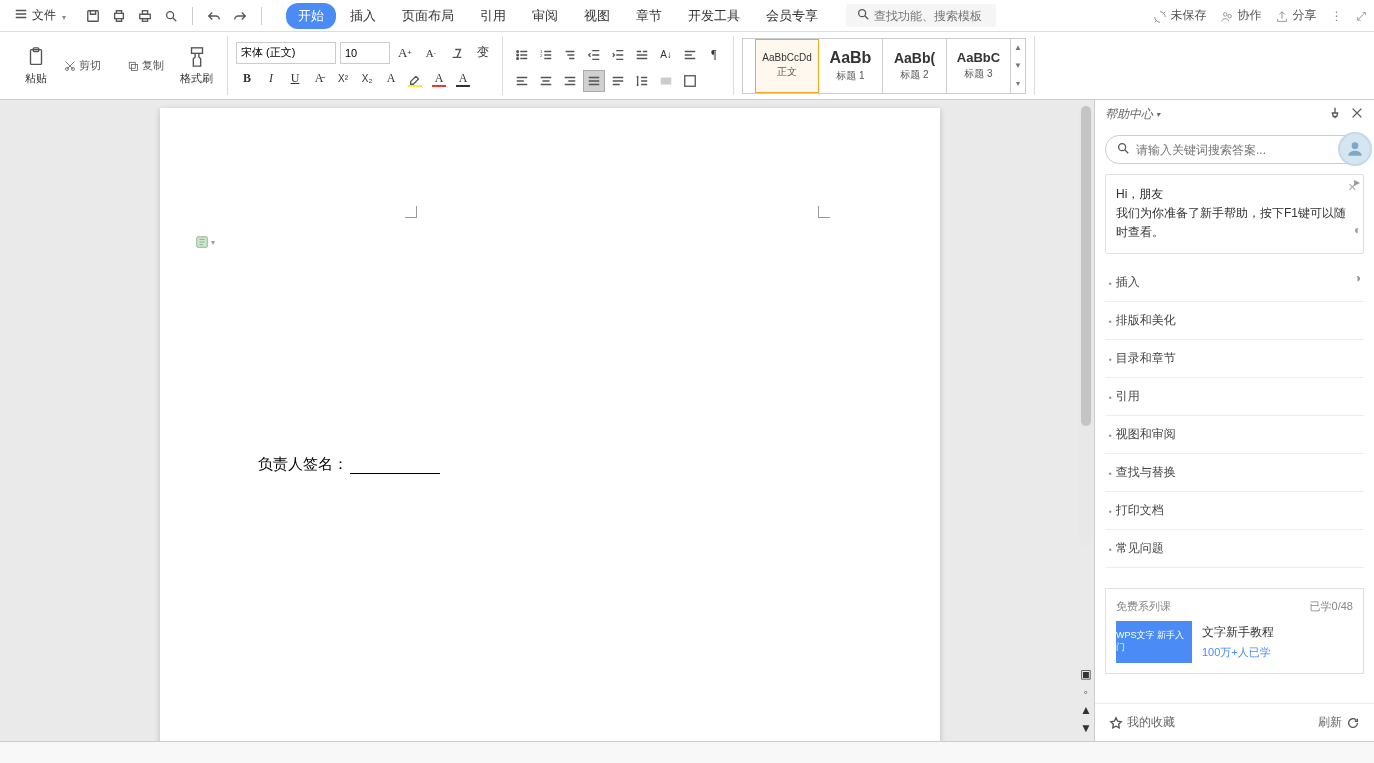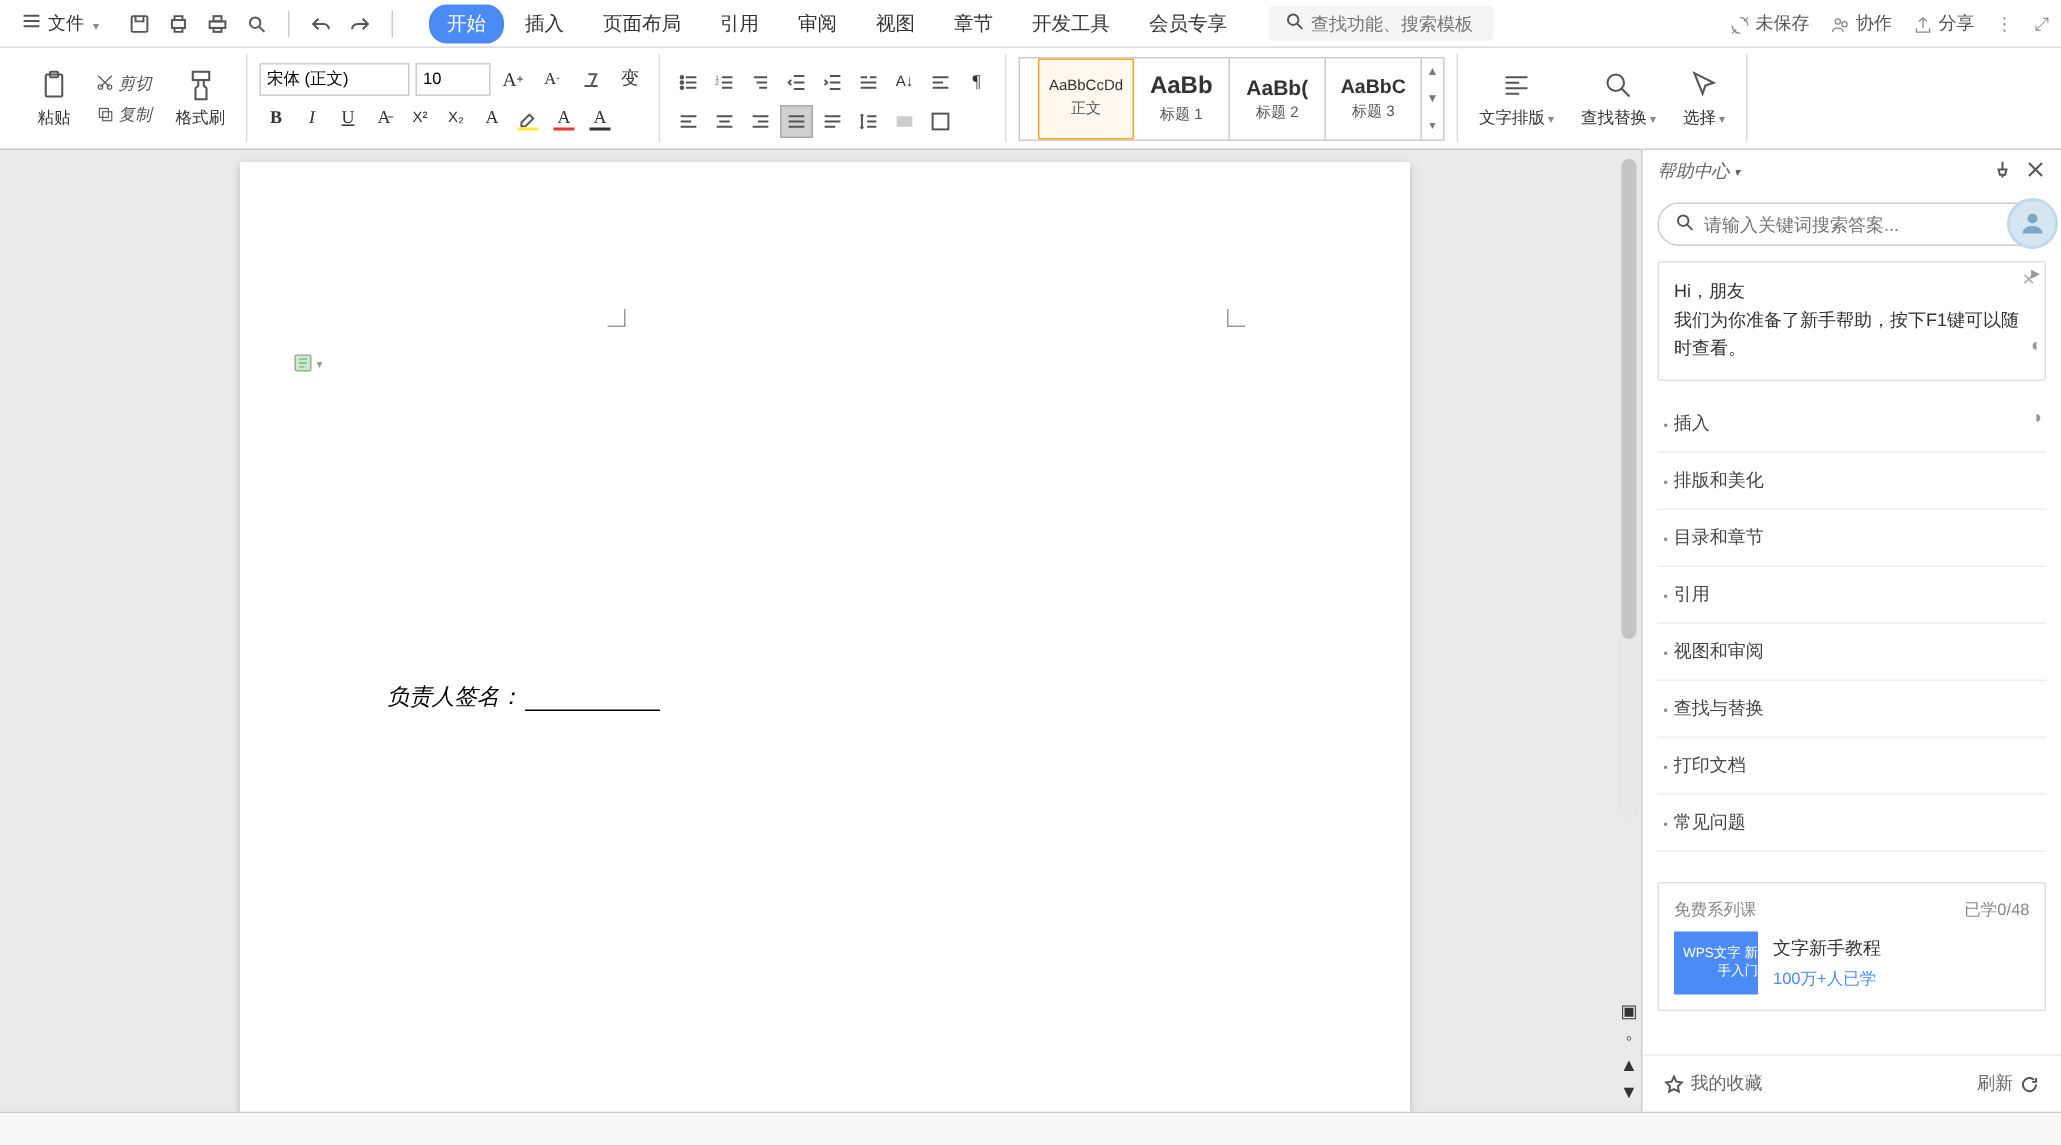--- a/index.html
+++ b/index.html
@@ -52,21 +52,21 @@
 
 
 .main { display: flex; height: calc(763px - 32px - 68px - 22px); }
 .doc-viewport { flex: 1; position: relative; overflow: hidden; background: #eaeaea; }
 .paper { position: absolute; left: 160px; top: 8px; width: 780px; height: 1000px; background: #fff; box-shadow: 0 2px 6px rgba(0,0,0,0.2); }
 .margin-mark { position: absolute; border: 1px solid #999; }
 .mm-tl { left: 245px; top: 98px; width: 12px; height: 12px; border-right: none; border-bottom: none; transform: rotate(180deg); }
 .mm-tr { right: 110px; top: 98px; width: 12px; height: 12px; border-left: none; border-bottom: none; transform: rotate(180deg); }
 .outline-icon { position: absolute; left: 195px; top: 135px; display: flex; align-items: center; gap: 2px; color: #8a8; cursor: pointer; }
 .outline-icon svg { width: 14px; height: 14px; stroke: #8a8; fill: #cde8cd; }
-.doc-text { position: absolute; left: 258px; top: 355px; font-size: 15px; font-family: SimSun, serif; color: #000; font-style: italic; }
+.doc-text { position: absolute; left: 258px; top: 355px; font-size: 15px; font-family: SimSun, serif; color: #000; }
 .doc-text .uline { display: inline-block; border-bottom: 1px solid #000; width: 90px; height: 1em; vertical-align: bottom; margin-left: 2px; }
 .vscroll { position: absolute; right: 1px; top: 6px; width: 14px; height: 440px; background: #e8e8e8; border-radius: 7px; }
 .vscroll-thumb { position: absolute; top: 0; width: 10px; left: 2px; height: 320px; background: #c4c4c4; border-radius: 5px; }
 .vtools { position: absolute; right: 1px; bottom: 6px; display: flex; flex-direction: column; gap: 4px; }
 .vtool { width: 14px; height: 14px; display: flex; align-items: center; justify-content: center; cursor: pointer; }
 
 
 .help-panel { width: 280px; background: #fff; border-left: 1px solid #ccc; display: flex; flex-direction: column; }
 .hp-head { display: flex; align-items: center; padding: 6px 10px; font-size: 12px; color: #666; }
 .hp-head .title { flex: 1; display: flex; align-items: center; gap: 3px; font-style: italic; }
@@ -74,21 +74,21 @@
 .hp-search input { border: none; outline: none; flex: 1; font-size: 12px; }
 .hp-card { margin: 0 10px 10px; border: 1px solid #e0e0e0; border-radius: 2px; padding: 10px; position: relative; font-size: 12px; line-height: 1.6; }
 .hp-card .close { position: absolute; top: 4px; right: 6px; color: #aaa; cursor: pointer; font-size: 11px; }
 .hp-card .link { color: #4a8bf5; text-decoration: underline; cursor: pointer; }
 .hp-list { margin: 0 10px; }
 .hp-item { padding: 10px 4px; border-bottom: 1px solid #eee; font-size: 12px; color: #444; cursor: pointer; }
 .hp-item::before { content: "▪"; color: #888; margin-right: 4px; font-size: 8px; }
 .hp-course { margin: 20px 10px 10px; border: 1px solid #e0e0e0; padding: 10px; }
 .hp-course-head { display: flex; justify-content: space-between; font-size: 11px; color: #888; margin-bottom: 7px; }
 .hp-course-body { display: flex; gap: 10px; align-items: center; }
-.course-thumb { width: 56px; height: 42px; background: #4a8bf5; color: #fff; display: flex; align-items: center; justify-content: center; font-size: 9px; text-align: right; line-height: 1.3; }
+.course-thumb { width: 76px; height: 42px; background: #4a8bf5; color: #fff; display: flex; align-items: center; justify-content: center; font-size: 9px; text-align: left; line-height: 1.3; }
 .course-info div:first-child { font-size: 12px; color: #333; }
 .course-info div:last-child { font-size: 11px; color: #4a8bf5; margin-top: 4px; }
 .hp-foot { margin-top: auto; display: flex; justify-content: space-between; padding: 10px 14px; border-top: 1px solid #eee; font-size: 12px; color: #666; }
 .hp-foot span { display: flex; align-items: center; gap: 4px; cursor: pointer; }
 
 .avatar { position: absolute; right: 2px; top: 132px; width: 34px; height: 34px; border-radius: 50%; background: #d5e5f2; border: 2px solid #c4d8e8; display: flex; align-items: center; justify-content: center; }
 .avatar svg { width: 20px; height: 20px; fill: #7fa8c4; }
 .sidebar-tabs { position: absolute; right: 0; top: 175px; width: 22px; display: flex; flex-direction: column; gap: 30px; align-items: center; }
 .sb-tab { width: 18px; height: 18px; cursor: pointer; color: #999; }
 
@@ -194,21 +194,21 @@
   <div class="rgroup h">
     <div class="big-btn">
       <div class="big-icon">
           <svg viewBox="0 0 24 24">
             <rect x="6" y="4" width="12" height="16" rx="1"></rect>
             <rect x="9" y="2" width="6" height="4" rx="1"></rect>
           </svg>
         </div>
       <span>粘贴</span>
     </div>
-    <div style="display:flex;flex-direction:column;gap:2px;font-style:italic;">
+    <div style="display:flex;gap:18px;">
       <div class="small-btn">
           <svg viewBox="0 0 16 16" width="12" height="12" stroke="#555" fill="none">
             <circle cx="4" cy="12" r="2"></circle>
             <circle cx="12" cy="12" r="2"></circle>
             <path d="M4 12L14 2M12 12L2 2"></path>
           </svg>
           <span>剪切</span>
         </div>
       <div class="small-btn">
           <svg viewBox="0 0 16 16" width="12" height="12" stroke="#555" fill="none">
@@ -369,47 +369,20 @@
           <div class="style-label">标题 3</div>
         </div>
       <div class="gallery-more">
           <div>▲</div>
           <div>▼</div>
           <div>▾</div>
         </div>
     </div>
   </div>
 
-  <div class="rgroup h">
-    <div class="big-btn">
-      <div class="big-icon">
-          <svg viewBox="0 0 24 24">
-            <path d="M4 6h16M4 10h10M4 14h16M4 18h10"></path>
-          </svg>
-        </div>
-      <span class="chev">文字排版</span>
-    </div>
-    <div class="big-btn">
-      <div class="big-icon">
-          <svg viewBox="0 0 24 24">
-            <circle cx="10" cy="10" r="6"></circle>
-            <path d="M14 14l6 6"></path>
-          </svg>
-        </div>
-      <span class="chev">查找替换</span>
-    </div>
-    <div class="big-btn">
-      <div class="big-icon">
-          <svg viewBox="0 0 24 24">
-            <path d="M5 3l14 7-6 2-2 6z"></path>
-          </svg>
-        </div>
-      <span class="chev">选择</span>
-    </div>
-  </div>
 </div>
 
 <div class="main">
   <div class="doc-viewport">
     <div class="paper">
       <div class="margin-mark mm-tl"></div>
       <div class="margin-mark mm-tr"></div>
     </div>
     <div class="outline-icon">
       <svg viewBox="0 0 16 16">

